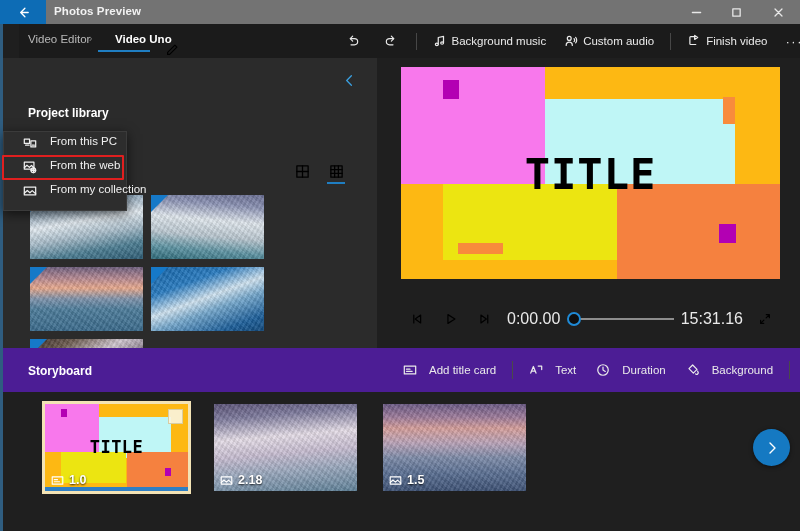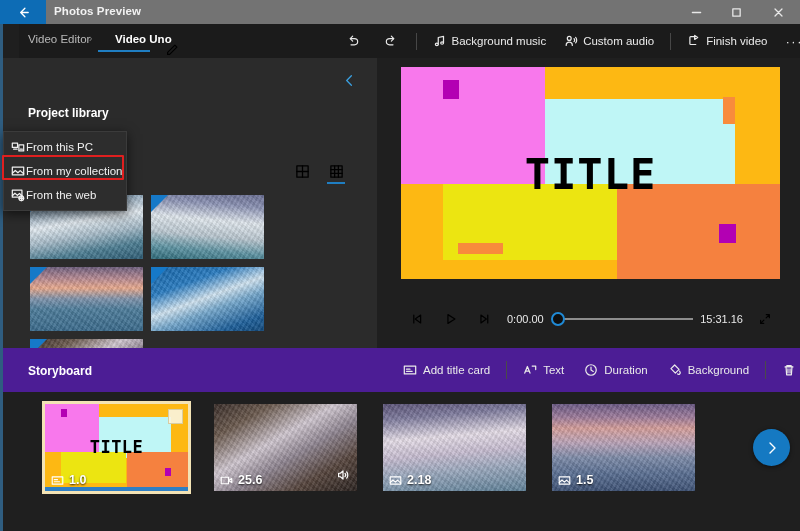--- a/index.html
+++ b/index.html
@@ -158,22 +158,22 @@
 
   
   .menu {
     position: absolute; left: 3px; top: 131px; width: 124px;
     background: #2d2d2d; border: 1px solid #3b3b3b;
     box-shadow: 0 3px 11px rgba(0,0,0,.62);
     padding: 3px 0;
     z-index: 40;
   }
   .mi {
-    position: relative; height: 24px; display: flex; align-items: center; gap: 0;
-    padding: 0 8px 0 6px; color: #f0f0f0; font-size: 11.5px; white-space: nowrap;
+    position: relative; height: 24px; display: flex; align-items: flex-start; gap: 12px;
+    padding: 0 8px 0 18px; color: #f0f0f0; font-size: 11.5px; white-space: nowrap;
   }
   .mi-hl {
     position: absolute; left: 2px; top: 155px; width: 122px; height: 25px;
     border: 2.5px solid #e01f1f; z-index: 41; border-radius: 1px;
   }
   .mi-ico { width: 16px; height: 16px; display: flex; align-items: center; justify-content: center; flex: 0 0 16px; }
 
   
   .preview {
     position: absolute; left: 380px; top: 58px; width: 420px; height: 290px;
@@ -198,21 +198,21 @@
     font-family: "DejaVu Sans Mono", monospace;
     font-size: 42px; font-weight: bold; letter-spacing: 1px;
     line-height: 1;
   }
 
   .pcontrols {
     position: absolute; left: 21px; top: 246px; width: 379px; height: 30px;
     display: flex; align-items: center;
   }
   .pc { width: 33px; height: 28px; display: flex; align-items: center; justify-content: center; }
-  .ptime { font-size: 11px; color: #e9e9e9; padding: 0 7px; white-space: nowrap; }
+  .ptime { font-size: 16px; color: #e9e9e9; padding: 0 7px; white-space: nowrap; }
   .track { position: relative; flex: 1; height: 28px; display: flex; align-items: center; }
   .track-line { position: absolute; left: 8px; right: 0; height: 1.5px; background: #8d8d8d; }
   .knob {
     position: absolute; left: 0; width: 14px; height: 14px; border-radius: 50%;
     background: #0f0f0f; border: 2.5px solid #1f8ad6;
   }
   .pfull { width: 30px; height: 28px; display: flex; align-items: center; justify-content: center; }
 
   
   .sb-bar {
@@ -221,21 +221,21 @@
   }
   .sb-title {
     position: absolute; left: 25px; top: 16px;
     font-size: 12px; color: #ffffff; font-weight: bold;
   }
   .sb-tools {
     position: absolute; left: 390px; top: 0; height: 44px;
     display: flex; align-items: center;
   }
   .sbtn {
-    height: 44px; display: flex; align-items: center; gap: 6px;
+    height: 44px; display: flex; align-items: center; gap: 12px;
     padding: 0 10px; color: #eaeaea; font-size: 11.5px; white-space: nowrap; text-align: center;
   }
   .sbsep { width: 1px; height: 18px; background: #4a4a4a; margin: 0 6px; }
 
   .sb-area {
     position: absolute; left: 3px; top: 392px; width: 797px; height: 139px;
     background: #1f1f1f;
   }
   .clips {
     position: absolute; left: 42px; top: 12px;
@@ -432,36 +432,36 @@
           <path d="M3 10.5h4"></path>
           <rect x="9" y="5.5" width="5.5" height="7"></rect>
           <path d="M10.5 10.5h2.5"></path>
         </svg>
       </span>
       <span>From this PC</span>
     </div>
     <div class="mi">
       <span class="mi-ico">
         <svg viewBox="0 0 16 16" width="14" height="14">
-          <rect x="1.5" y="3.5" width="13" height="9"></rect>
-          <path d="M1.5 10.5l3.4-3.1 3 2.6 2.6-2.4 4 3.6"></path>
-        </svg>
-      </span>
-      <span>From my collection</span>
-    </div>
-    <div class="mi">
-      <span class="mi-ico">
-        <svg viewBox="0 0 16 16" width="14" height="14">
           <rect x="1.5" y="2.5" width="11" height="8"></rect>
           <path d="M1.5 8.8l3-2.8 2.8 2.4 2.4-2.2 2.8 2.6"></path>
           <circle cx="11.8" cy="11.8" r="2.7"></circle>
           <path d="M9.1 11.8h5.4M11.8 9.1c1 1.7 1 3.8 0 5.4"></path>
         </svg>
       </span>
       <span>From the web</span>
+    </div>
+    <div class="mi">
+      <span class="mi-ico">
+        <svg viewBox="0 0 16 16" width="14" height="14">
+          <rect x="1.5" y="3.5" width="13" height="9"></rect>
+          <path d="M1.5 10.5l3.4-3.1 3 2.6 2.6-2.4 4 3.6"></path>
+        </svg>
+      </span>
+      <span>From my collection</span>
     </div>
   </div>
   <div class="mi-hl"></div>
 
   <div class="preview">
     <div class="stage">
       <div class="titlecard">
         <div class="tc-pink"></div>
         <div class="tc-cyan"></div>
         <div class="tc-yellow"></div>
@@ -568,37 +568,20 @@
         <div class="clip-badge">
           <svg viewBox="0 0 16 16" width="13" height="13">
             <rect x="1.5" y="3.5" width="13" height="9"></rect>
               <path d="M4 7h4M4 9.5h6.5"></path>
           </svg>
           <span>1.0</span>
         </div>
         <div class="clip-selbar"></div>
       </div>
 
-      <div class="clip">
-        <div class="ph ph-rocks"></div>
-        <div class="ph-grain"></div>
-        <div class="clip-badge">
-          <svg viewBox="0 0 16 16" width="13" height="13">
-            <rect x="1.5" y="4" width="9" height="8"></rect>
-              <path d="M10.5 8l4-2.4v4.8z"></path>
-          </svg>
-          <span>25.6</span>
-        </div>
-        <div class="clip-audio">
-          <svg viewBox="0 0 16 16" width="14" height="14" style="color:#fff">
-            <path d="M3 6h2l3-2.6v9.2L5 10H3z"></path>
-            <path d="M10.3 6.2c.9.9.9 2.7 0 3.6M12.2 4.5c1.7 1.8 1.7 5.2 0 7"></path>
-          </svg>
-        </div>
-      </div>
 
 
       <div class="clip">
         <div class="ph ph-dune"></div>
         <div class="ph-grain"></div>
         <div class="clip-badge">
           <svg viewBox="0 0 16 16" width="13" height="13">
             <rect x="1.5" y="3.5" width="13" height="9"></rect>
               <path d="M1.5 10.5l3.4-3.1 3 2.6 2.6-2.4 4 3.6"></path>
           </svg>

